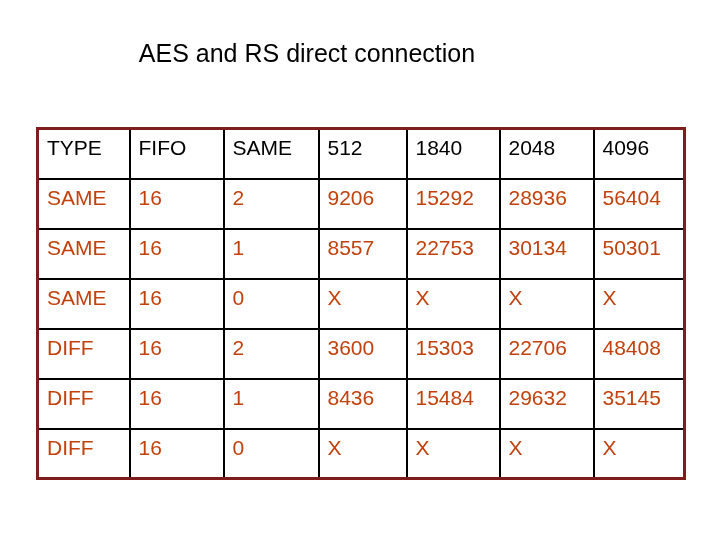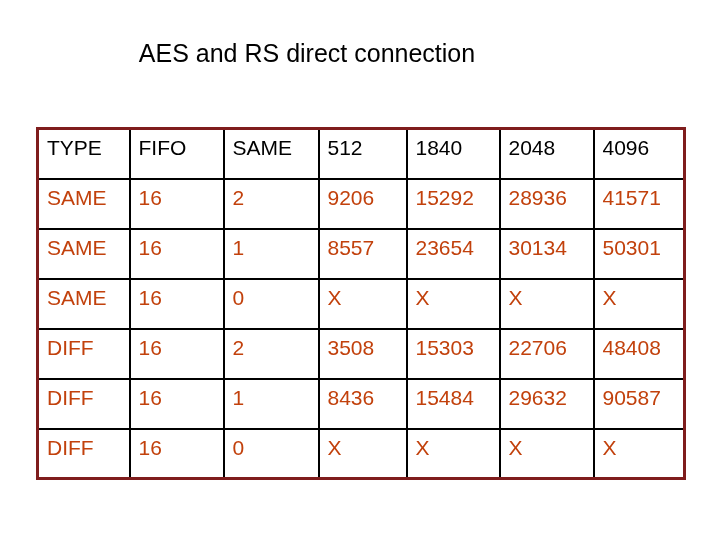--- a/index.html
+++ b/index.html
@@ -85,57 +85,57 @@
       </tr>
     </thead>
     <tbody>
       <tr>
         <td>SAME</td>
         <td>16</td>
         <td>2</td>
         <td>9206</td>
         <td>15292</td>
         <td>28936</td>
-        <td>41571</td>
+        <td>56404</td>
       </tr>
       <tr>
         <td>SAME</td>
         <td>16</td>
         <td>1</td>
         <td>8557</td>
-        <td>23654</td>
+        <td>22753</td>
         <td>30134</td>
         <td>50301</td>
       </tr>
       <tr>
         <td>SAME</td>
         <td>16</td>
         <td>0</td>
         <td>X</td>
         <td>X</td>
         <td>X</td>
         <td>X</td>
       </tr>
       <tr>
         <td>DIFF</td>
         <td>16</td>
         <td>2</td>
-        <td>3508</td>
+        <td>3600</td>
         <td>15303</td>
         <td>22706</td>
         <td>48408</td>
       </tr>
       <tr>
         <td>DIFF</td>
         <td>16</td>
         <td>1</td>
         <td>8436</td>
         <td>15484</td>
         <td>29632</td>
-        <td>90587</td>
+        <td>35145</td>
       </tr>
       <tr>
         <td>DIFF</td>
         <td>16</td>
         <td>0</td>
         <td>X</td>
         <td>X</td>
         <td>X</td>
         <td>X</td>
       </tr>

